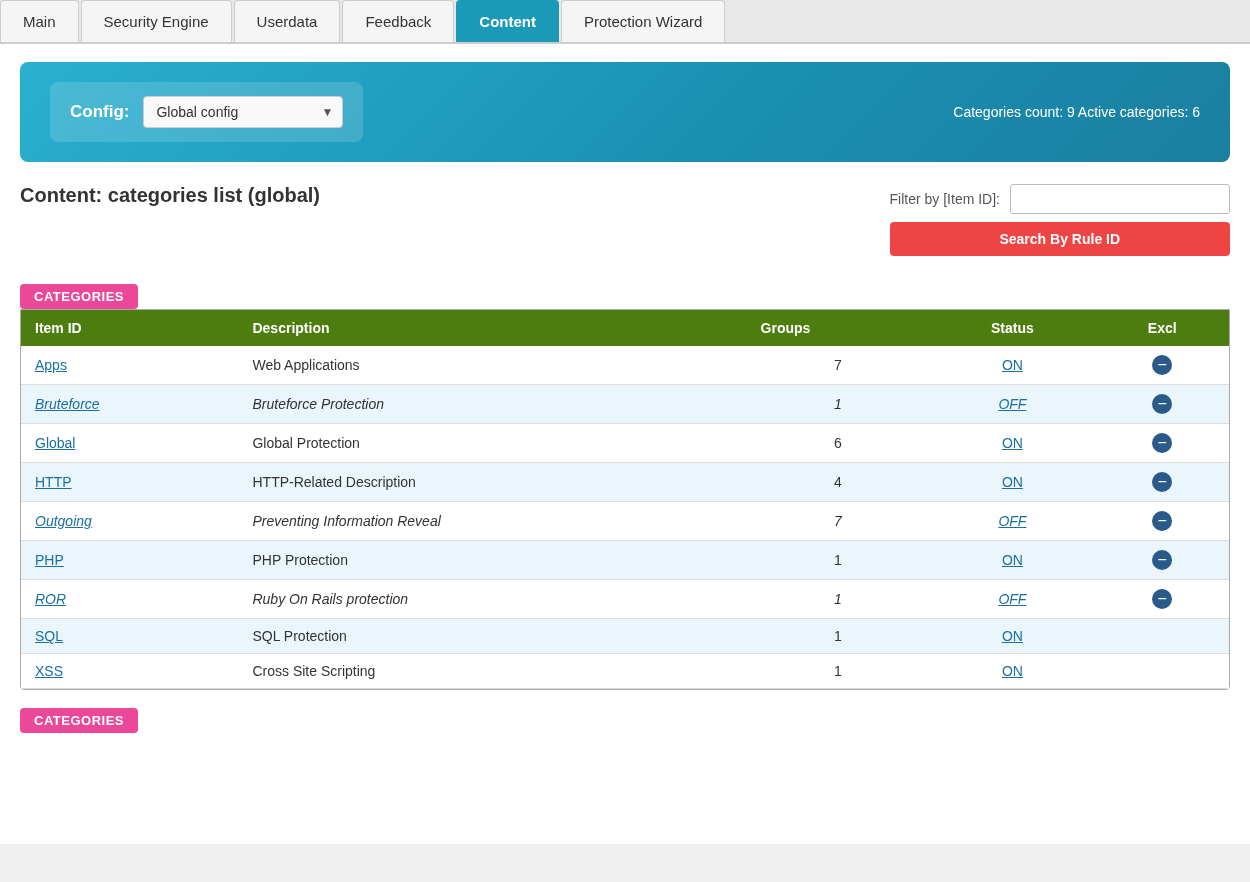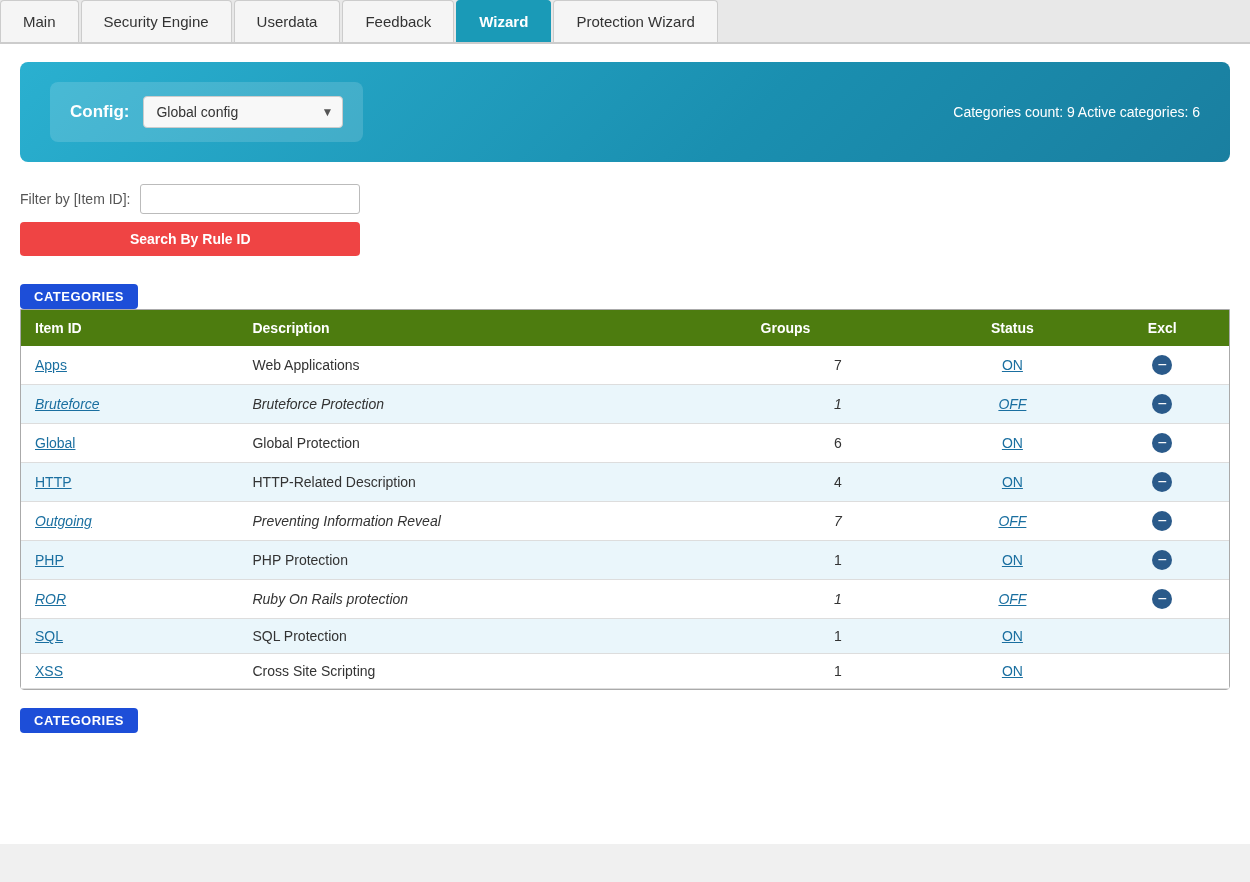--- a/index.html
+++ b/index.html
@@ -139,21 +139,21 @@
       font-size: 14px;
       font-weight: bold;
       border-radius: 4px;
       cursor: pointer;
       width: 100%;
     }
 
     
     .categories-label {
       display: inline-block;
-      background: #1d4ed8;
+      background: #ec4899;
       color: #fff;
       font-weight: bold;
       font-size: 13px;
       padding: 5px 14px;
       border-radius: 4px;
       margin-bottom: 0;
       letter-spacing: 0.5px;
     }
 
     
@@ -231,40 +231,41 @@
     }
   </style>
 </head>
 <body>
 
 <div class="tab-bar">
   <a class="tab-item">Main</a>
   <a class="tab-item">Security Engine</a>
   <a class="tab-item">Userdata</a>
   <a class="tab-item">Feedback</a>
-  <a class="tab-item active">Wizard</a>
+  <a class="tab-item active">Content</a>
   <a class="tab-item">Protection Wizard</a>
 </div>
 
 <div class="main-content">
 
   <div class="config-panel">
     <div class="config-left">
       <span class="config-label">Config:</span>
       <div class="select-wrapper">
         <select class="config-select">
           <option>Global config</option>
         </select>
         <span class="select-arrow">▼</span>
       </div>
     </div>
     <div class="config-right">Categories count: 9  Active categories: 6</div>
   </div>
 
   <div class="content-header">
+    <div class="content-title">Content: categories list (global)</div>
     <div class="filter-area">
       <div class="filter-row">
         <span class="filter-label">Filter by [Item ID]:</span>
         <input class="filter-input" type="text" style="">
       </div>
       <button class="search-btn">Search By Rule ID</button>
     </div>
   </div>
 
   <div class="categories-section">

